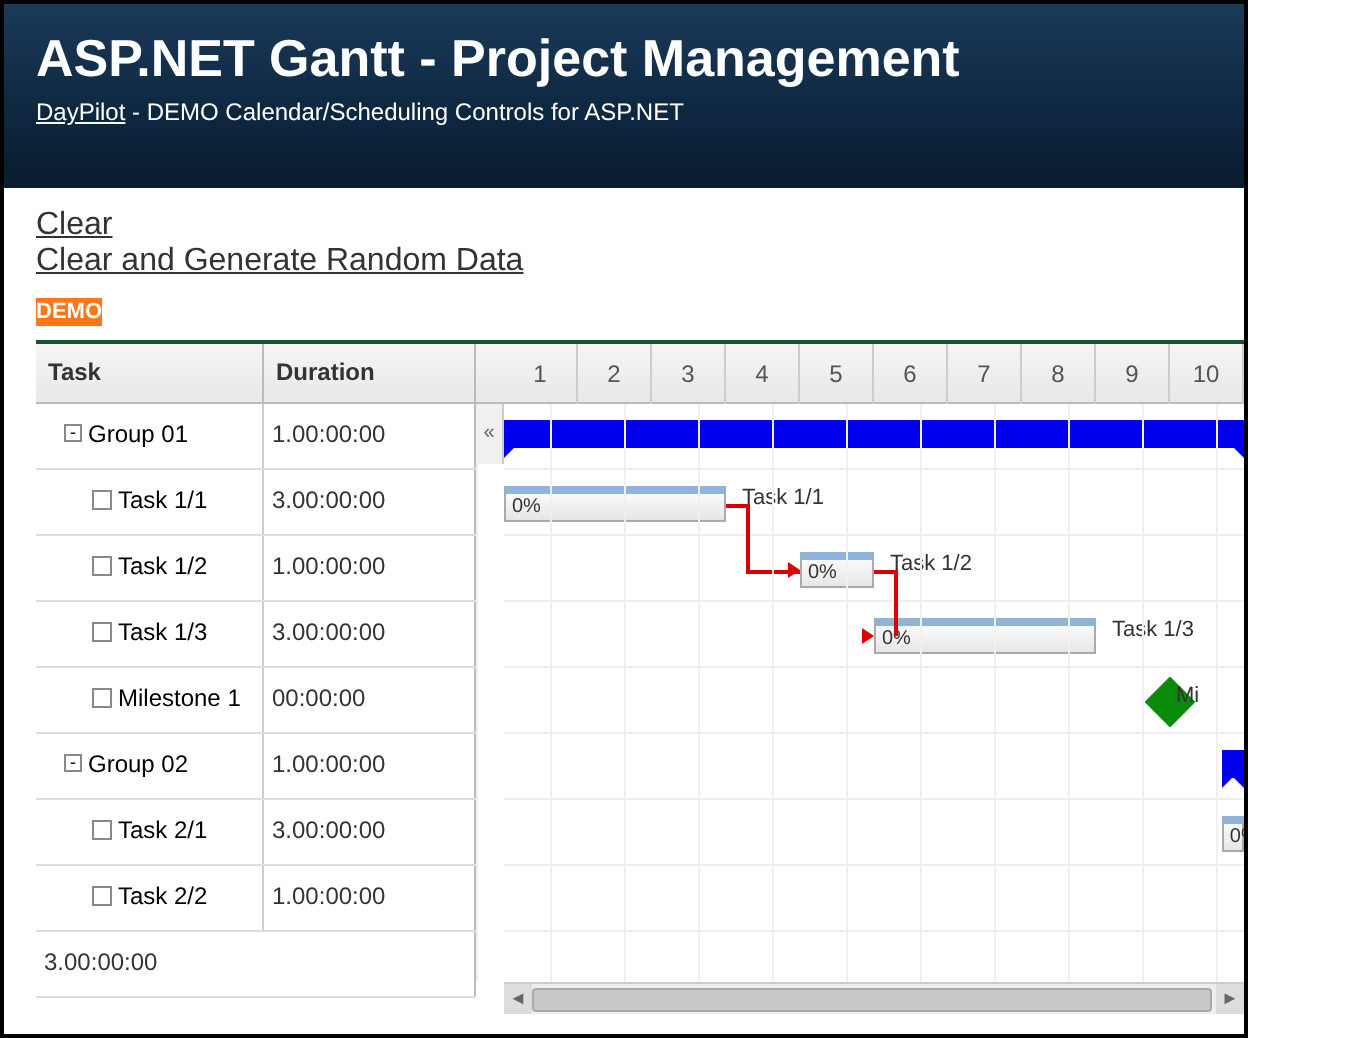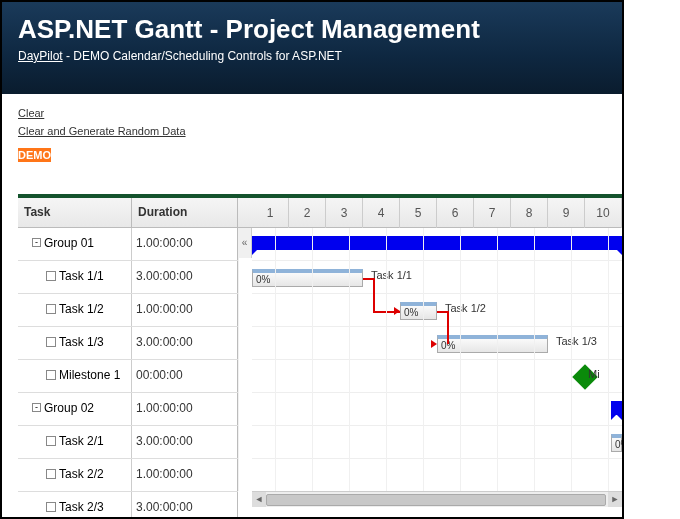--- a/index.html
+++ b/index.html
@@ -6,23 +6,23 @@
   body { font-family: Tahoma, Arial, sans-serif; font-size: 12px; background: #fff; }
   .wrapper { width: 624px; height: 519px; border: 2px solid #000; position: relative; overflow: hidden; }
   .header {
     background: linear-gradient(to bottom, #1a3a5a 0%, #0e2740 60%, #0a1c2e 100%);
     color: #fff; padding: 12px 16px 12px 16px; height: 92px;
   }
   .header h1 { font-size: 26px; font-weight: bold; font-family: Arial, sans-serif; }
   .subtitle { font-size: 12px; margin-top: 4px; }
   .subtitle .link { text-decoration: underline; }
   .actions { padding: 10px 16px 8px 16px; }
-  .actions a { color: #333; text-decoration: underline; font-size: 11px; display: block; line-height: 18px; cursor: pointer; }
+  .actions a { color: #333; text-decoration: underline; font-size: 16px; display: block; line-height: 18px; cursor: pointer; }
   .demo-badge { background: #ff7518; color: #fff; font-size: 11px; font-weight: bold; padding: 1px 0; margin-left: 16px; display: inline-block; }
-  .gantt { position: absolute; left: 16px; right: 0; top: 168px; bottom: 10px; border-top: 4px solid #14532d; margin-top: 24px; }
+  .gantt { position: absolute; left: 16px; right: 0; top: 168px; bottom: 10px; border-top: 2px solid #14532d; }
   .left-pane { position: absolute; left: 0; top: 0; width: 220px; bottom: 0; }
   .right-pane { position: absolute; left: 220px; right: 0; top: 0; bottom: 0; overflow: hidden; }
   .col-header { height: 30px; background: linear-gradient(#f5f5f5,#e8e8e8); border-bottom: 1px solid #bbb; display: flex; }
   .col-header .th { border-right: 1px solid #bbb; padding: 7px 6px; font-weight: bold; font-size: 12px; color: #333; }
   .th-task { width: 114px; }
   .th-dur { flex: 1; }
   .timeline-header { height: 30px; border-bottom: 1px solid #bbb; background: linear-gradient(#f5f5f5,#e8e8e8); position: relative; white-space: nowrap; }
   .timeline-header .nav-back {
     position: absolute; left: 0; top: 30px; width: 14px; height: 30px;
     border-right: 1px solid #ccc; font-size: 10px; text-align: center; line-height: 30px; color: #666;
@@ -154,24 +154,20 @@
             <div class="dur-cell">3.00:00:00</div>
           </div>
           <div class="row">
             <div class="task-cell indent2">
               <div class="checkbox"></div>
               <span>Task 2/2</span>
             </div>
             <div class="dur-cell">1.00:00:00</div>
           </div>
           <div class="row">
-            <div class="task-cell indent2">
-              <div class="checkbox"></div>
-              <span>Task 2/3</span>
-            </div>
             <div class="dur-cell">3.00:00:00</div>
           </div>
         </div>
   </div>
 
   <div class="right-pane">
     <div class="timeline-header" id="timeline-header">
       <div class="nav-back">«</div>
     <div class="cell" style="margin-left: 14px;">1</div><div class="cell" style="margin-left: 0px;">2</div><div class="cell" style="margin-left: 0px;">3</div><div class="cell" style="margin-left: 0px;">4</div><div class="cell" style="margin-left: 0px;">5</div><div class="cell" style="margin-left: 0px;">6</div><div class="cell" style="margin-left: 0px;">7</div><div class="cell" style="margin-left: 0px;">8</div><div class="cell" style="margin-left: 0px;">9</div><div class="cell" style="margin-left: 0px;">10</div><div class="cell" style="margin-left: 0px;">11</div></div>
     <div class="chart" id="chart-area">

